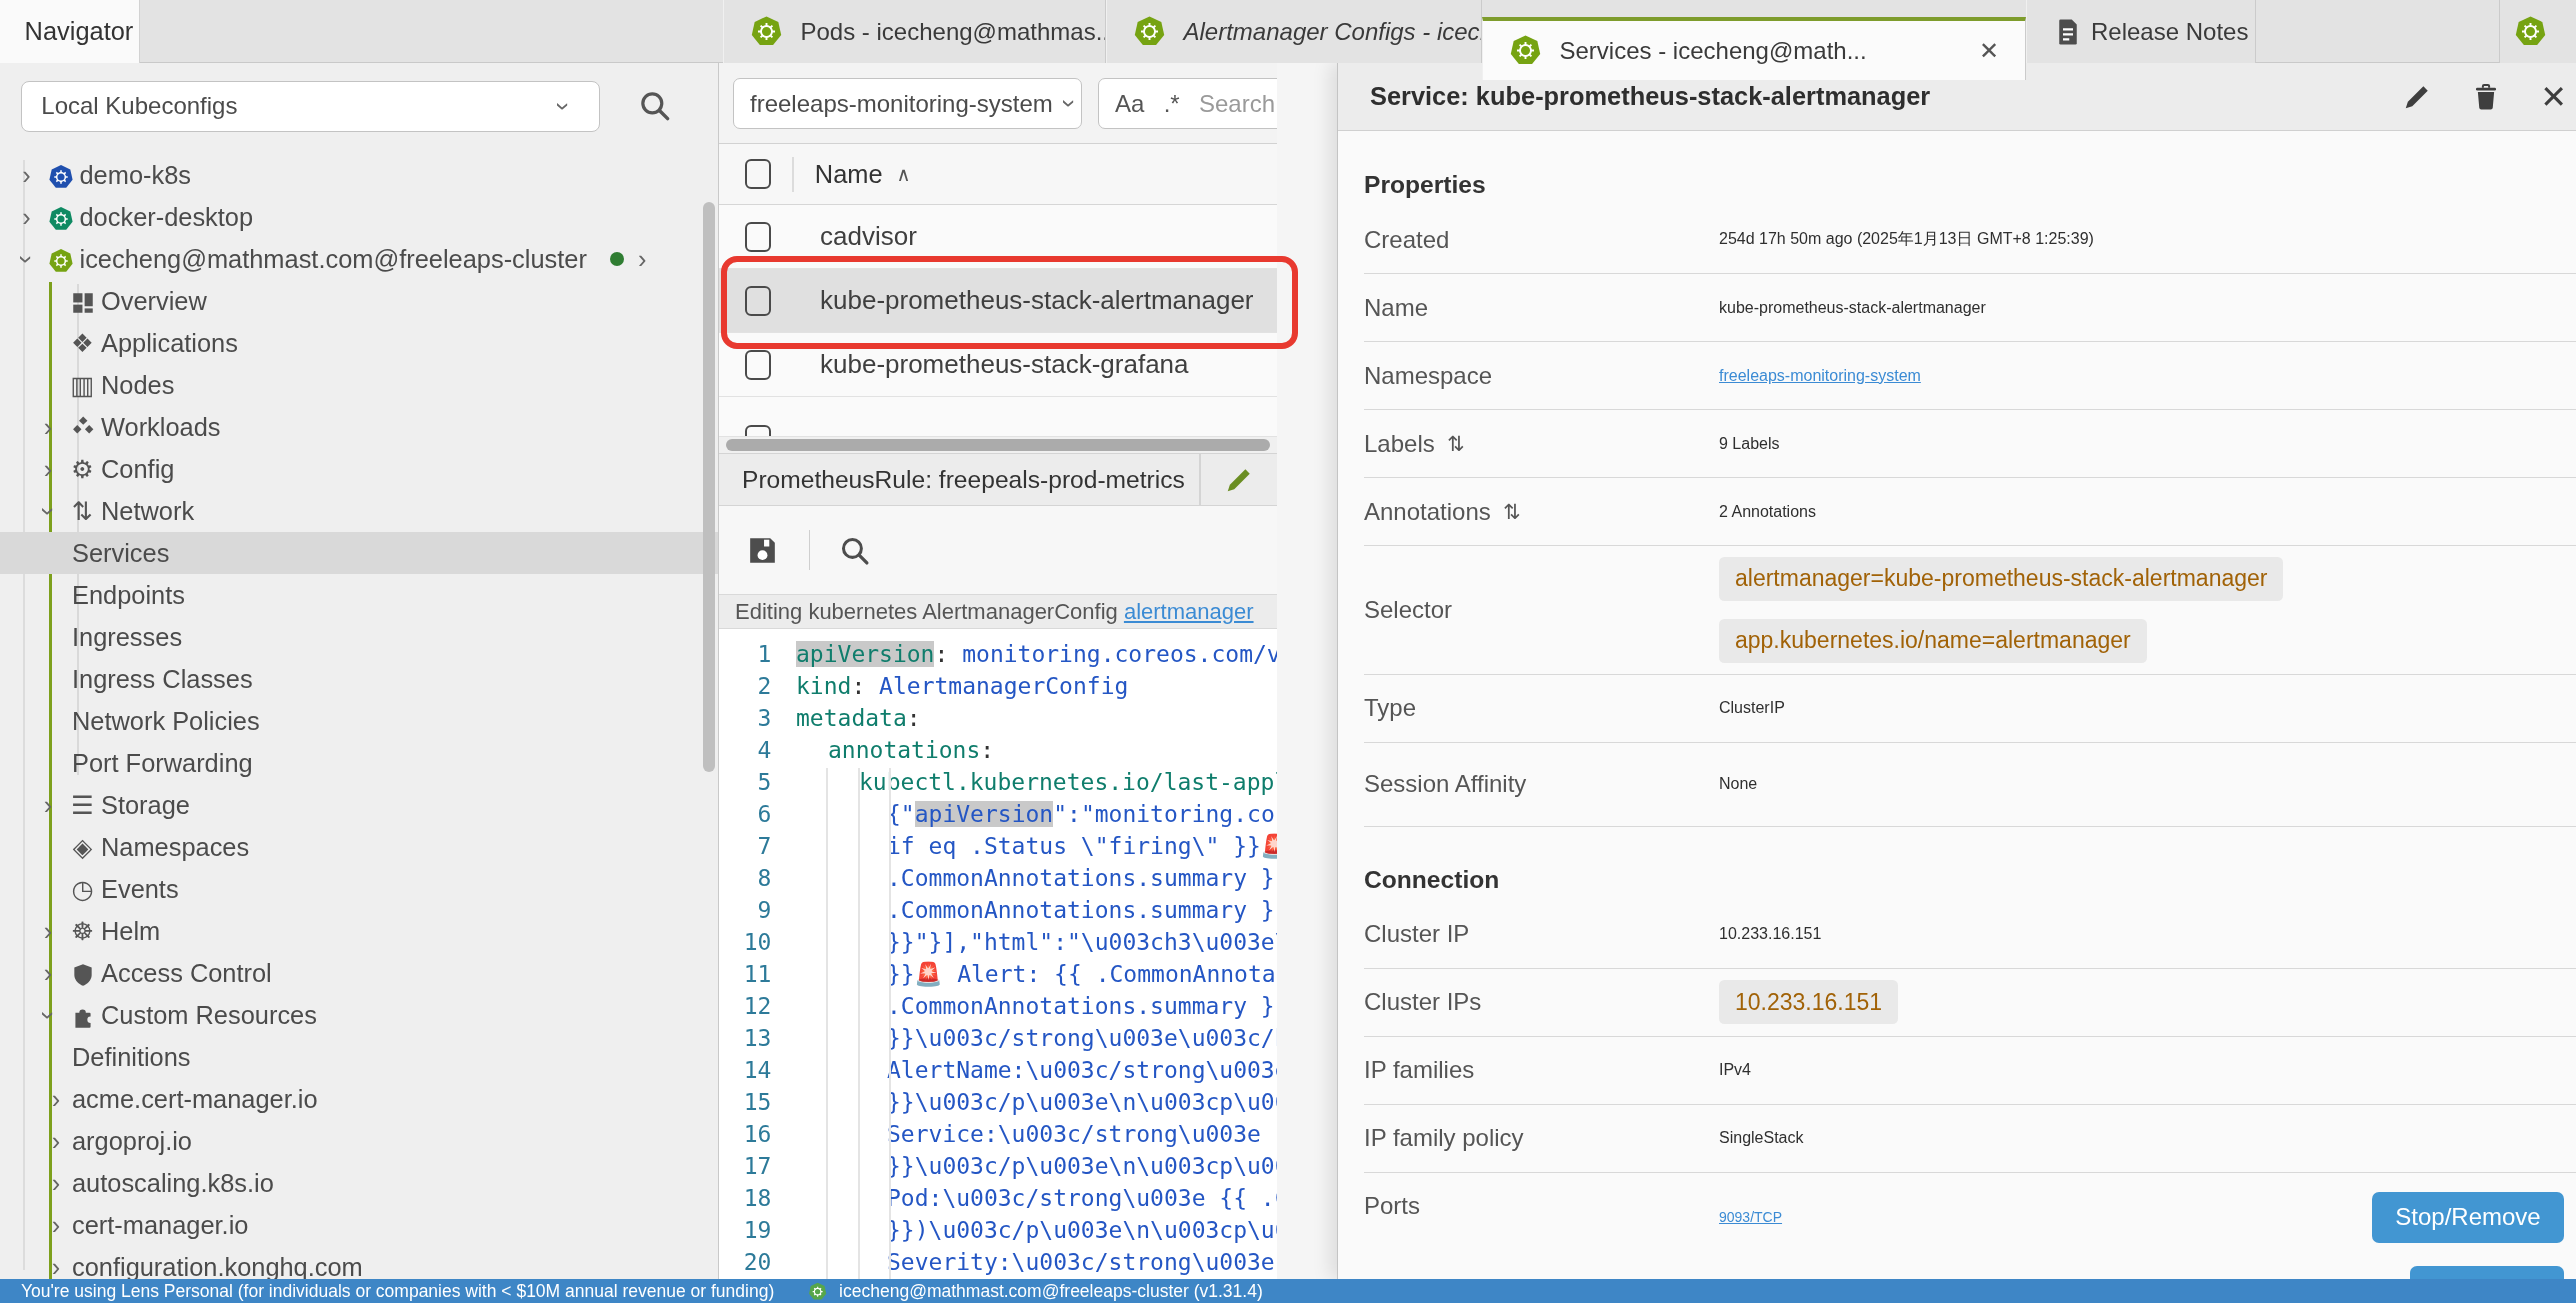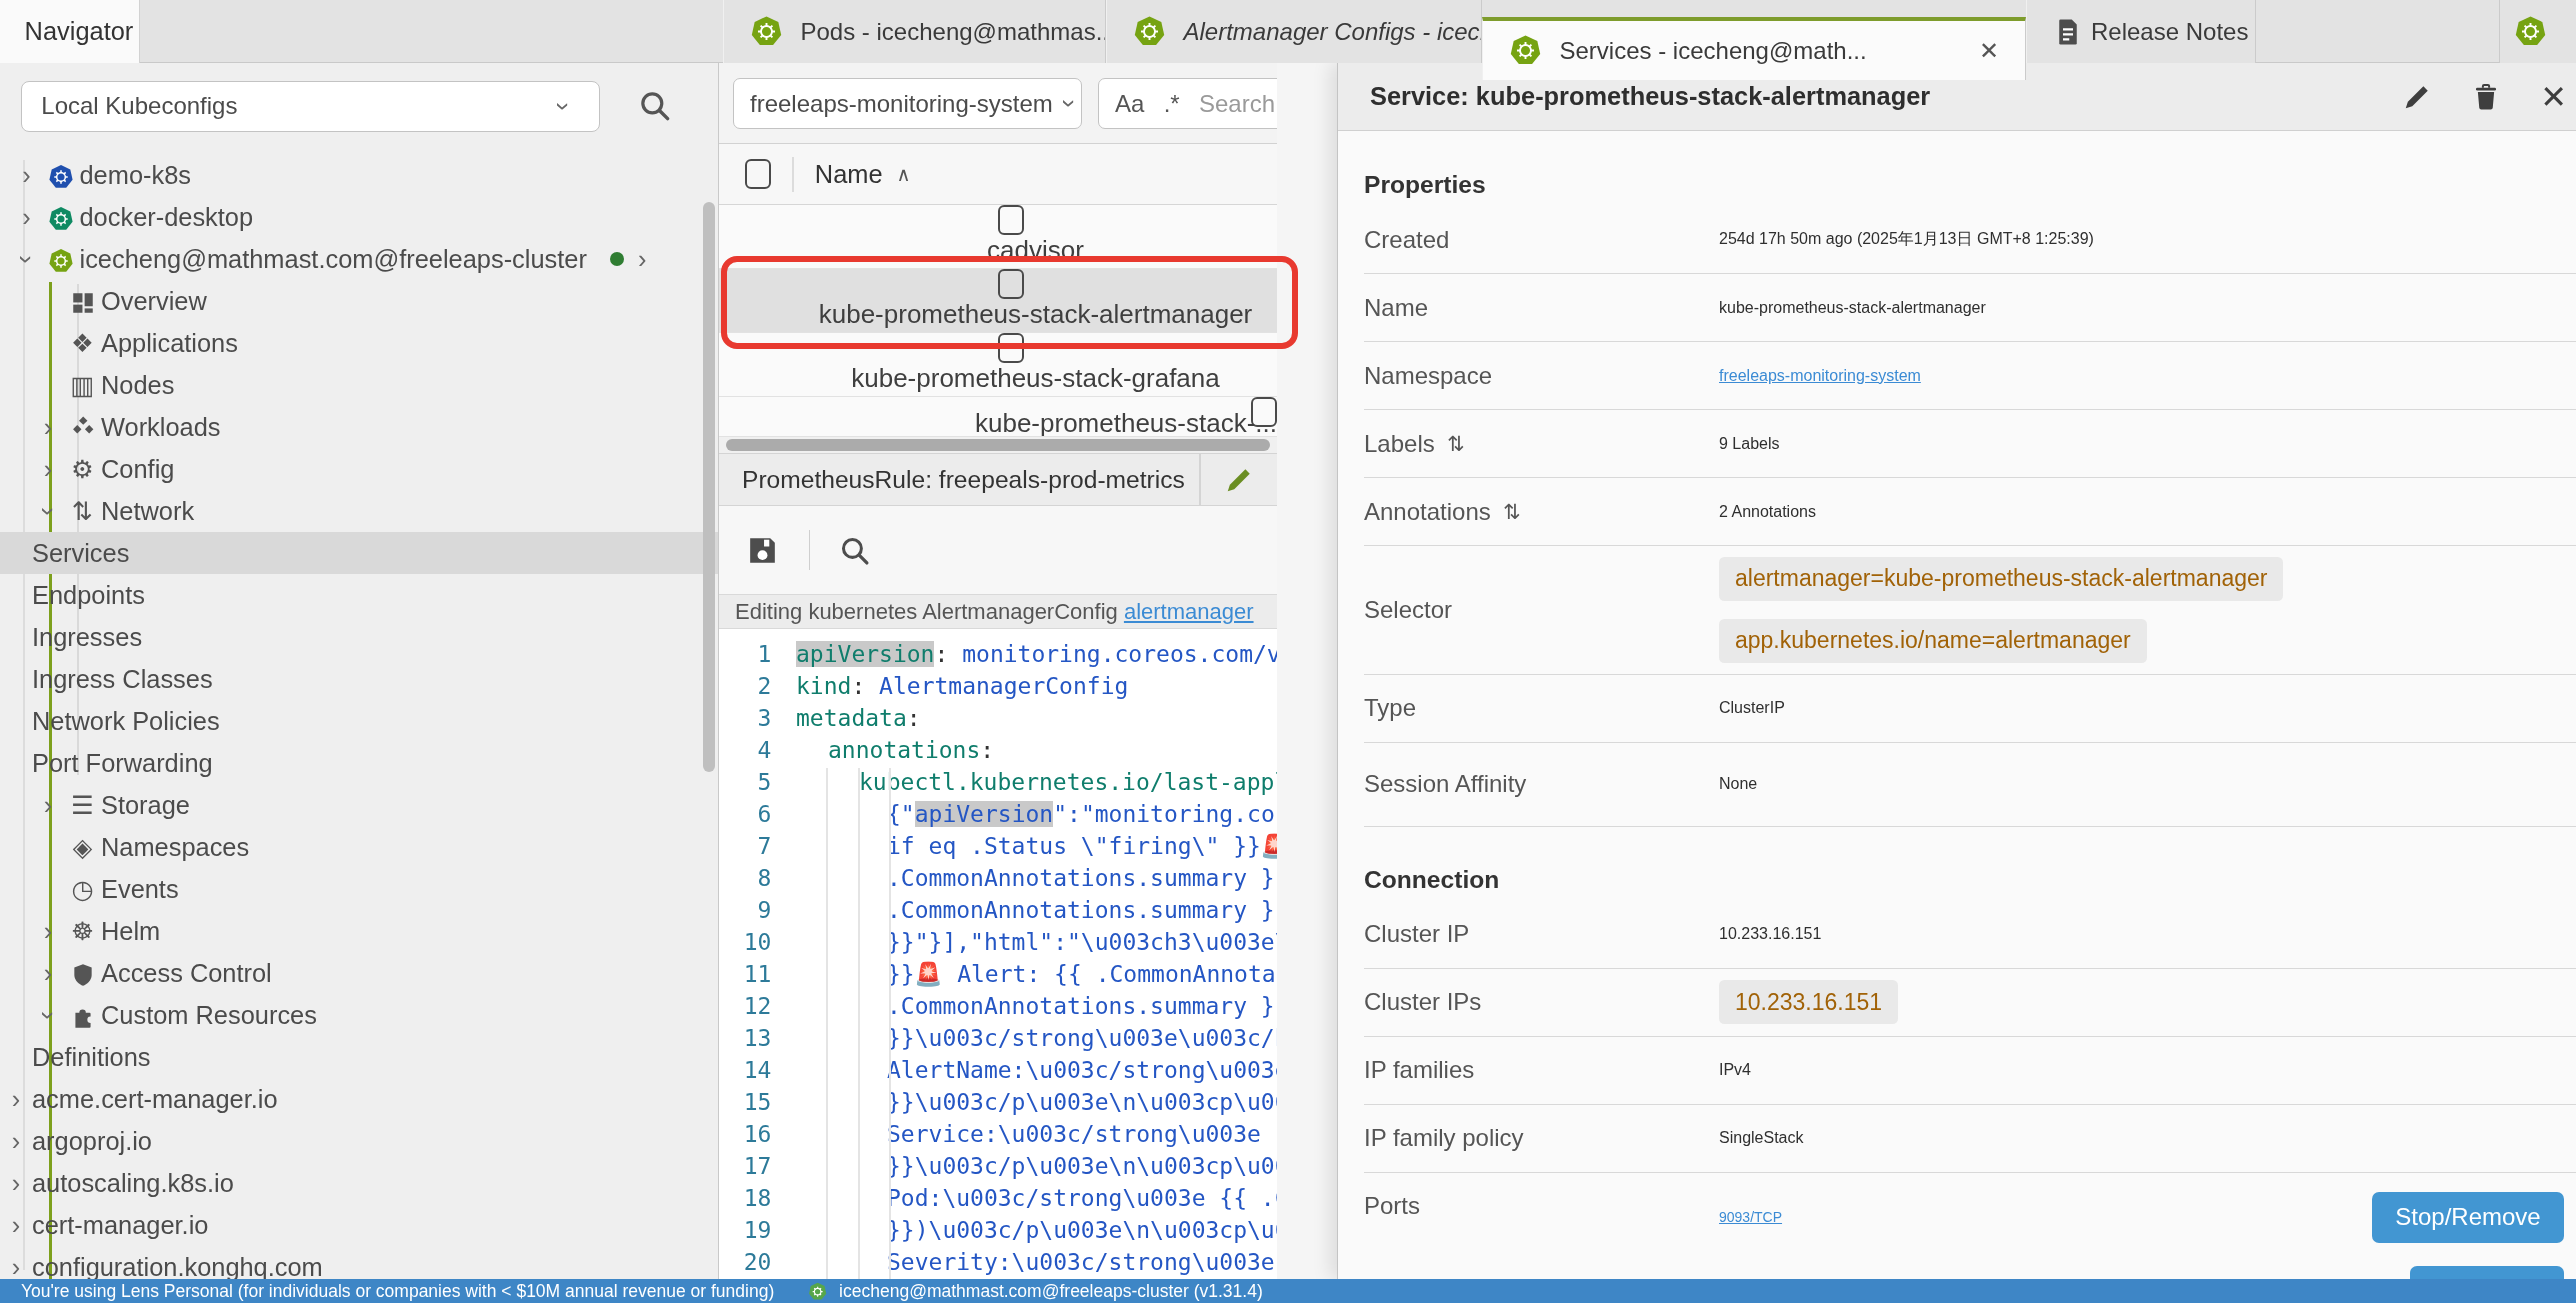--- a/index.html
+++ b/index.html
@@ -29,21 +29,21 @@
   
   .sidebar { position:absolute; left:0; top:63px; width:719px; height:1216px;
     background:#efefef; border-right:0.9px solid #c9c9c9; overflow:hidden; z-index:5; }
   .kubesel { position:absolute; left:21px; top:17.5px; width:579px; height:51px; background:#fff;
     border:0.9px solid #c3c3c3; border-radius:8px; display:flex; align-items:center;
     justify-content:space-between; padding:0 19.3px; font-size:24px; color:#4b4b4b; }
   .sb-mag { position:absolute; left:637px; top:24.6px; width:35px; height:35px; color:#555; }
   .tree { position:absolute; left:0; top:91px; width:100%; }
   .ti { height:42px; display:flex; align-items:center; font-size:25.4px; color:#4b4b4b;
     position:relative; white-space:nowrap; }
-  .ti.l0 { padding-left:10.5px; } .ti.l1 { padding-left:32px; } .ti.l2 { }
+  .ti.l0 { padding-left:10.5px; } .ti.l1 { padding-left:32px; } .ti.l2 { padding-left:40px; }
   .ti.sel { background:#d9d9d9; }
   .chev { width:32px; flex-shrink:0; font-size:25.4px; color:#666; text-align:center; }
   .chev .g { display:inline-block; }
   .chev .g.rot { transform:rotate(90deg); }
   .tic { width:37px; flex-shrink:0; font-size:25.4px; color:#555; text-align:center; }
   .tic svg { width:26px; height:26px; color:#555; vertical-align:middle; }
   .dot { width:14px; height:14px; border-radius:50%; background:#2f7d32; margin-left:23px; }
   .carr { margin-left:14px; color:#666; font-size:25.4px; }
   .activeline { position:absolute; left:49px; top:219px; bottom:0; width:2.6px; background:#7da01c; }
   .guide1 { position:absolute; left:77px; top:221px; height:491px; width:1.8px; background:#d9d9d9; }
@@ -63,21 +63,21 @@
     border:0.9px solid #c3c3c3; border-radius:7px; display:flex; align-items:center; gap:19.3px;
     padding:0 16px; font-size:24px; }
   .aa,.rx { color:#555; } .ph { color:#9a9a9a; }
   .thead { height:61px; border-bottom:1.8px solid #d6d6d6; display:flex; align-items:center;
     padding-left:26px; flex-shrink:0; }
   .cb { width:26px; height:30px; border:2.6px solid #4a4a4a; border-radius:6.1px; flex-shrink:0; }
   .vd { width:1.8px; height:35px; background:#dcdcdc; margin:0 21px; }
   .thname { font-size:25.4px; color:#333; }
   .sort { font-size:19.3px; color:#555; margin-left:14px; }
   .row { height:64px; border-bottom:0.9px solid #e2e2e2; display:flex; align-items:center;
-    padding-left:26px; font-size:26px; color:#3f3f3f; background:#fafafa; flex-shrink:0;flex-direction:column; }
+    padding-left:26px; font-size:26px; color:#3f3f3f; background:#fafafa; flex-shrink:0; }
   .row .nm { margin-left:49px; white-space:nowrap; }
   .row.rsel { background:#e0e0e0; }
   .row.rcut { height:40px; overflow:hidden; align-items:flex-end; padding-bottom:0; }
   .row.rcut .cb { margin-bottom:-19.3px; } .row.rcut .nm { margin-bottom:-30px; }
   .hscroll { height:16px; position:relative; flex-shrink:0; background:#f0f0f0; }
   .hthumb { position:absolute; left:7px; right:7px; top:1.8px; height:12.3px; background:#ababab; border-radius:6.1px; }
   .rulebar { height:53px; background:#ececec; border-top:0.9px solid #d4d4d4; border-bottom:0.9px solid #d4d4d4;
     display:flex; align-items:center; padding:0 23px; font-size:24.6px; color:#333; flex-shrink:0; white-space:nowrap; }
   .rulebar .sp { flex:1; } .rulebar .rvd { width:1.8px; height:51px; background:#d4d4d4; margin-right:23px; }
   .pencil-green { width:30px; height:30px; color:#6b8e23; flex-shrink:0; }

